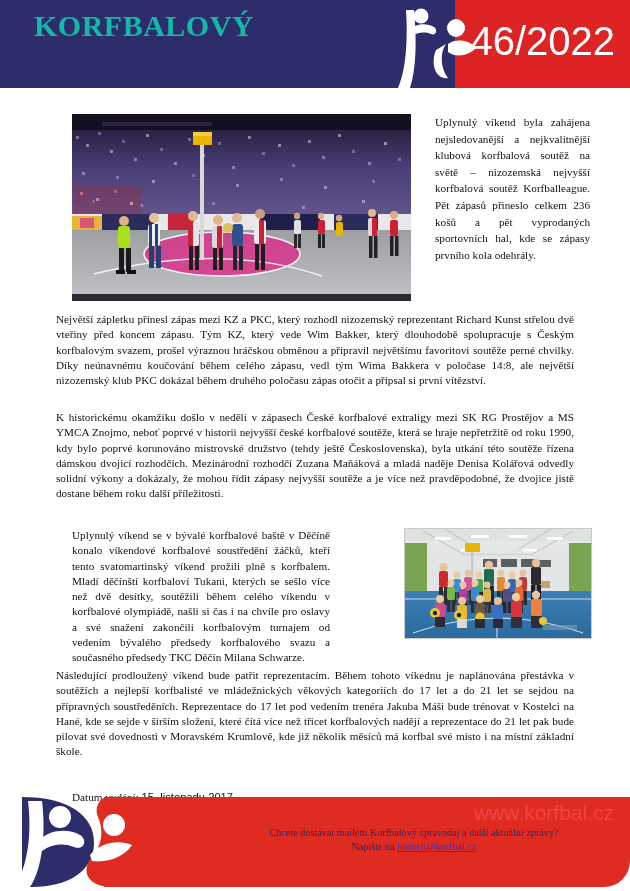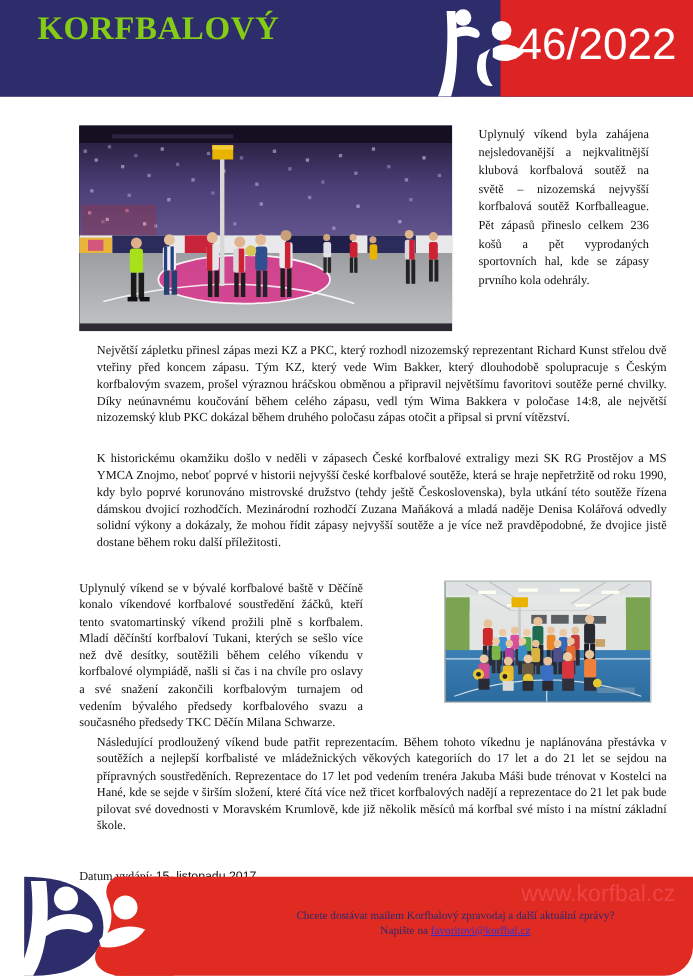--- a/index.html
+++ b/index.html
@@ -45,21 +45,21 @@
     position: absolute;
     left: 34px;
     top: 9px;
     width: 340px;
   }
   .mast-line1 {
     font-family: "Liberation Serif", serif;
     font-weight: bold;
     font-size: 30px;
     letter-spacing: 0.5px;
-    color: #84cc16;
+    color: #14b8a6;
     line-height: 34px;
     white-space: nowrap;
   }
   .mast-line2 {
     font-family: "Liberation Sans", sans-serif;
     font-weight: normal;
     font-size: 29px;
     letter-spacing: 1.2px;
     color: #ffffff;
     line-height: 36px;
@@ -125,21 +125,21 @@
     width: 155px;
   }
   .side-col p.body-text {
     text-align: justify;
     line-height: 16.6px;
   }
 
   
   .para-full {
     position: absolute;
-    left: 88px;
+    left: 56px;
     width: 518px;
   }
   #para2 { top: 224px; }
   #para3 { top: 322px; }
   #para5 { top: 580px; }
 
   
   .block4 {
     position: absolute;
     left: 72px;
@@ -660,17 +660,17 @@
       <path d="M100 2 L 150 2 L 150 92 L 104 92 C 80 92, 72 76, 84 62 C 94 50, 96 36, 90 22 C 86 12, 92 2, 100 2 Z" fill="#e02b22"></path>
 
       <circle cx="106" cy="30" r="11" fill="#ffffff"></circle>
       <path d="M82 60 C 92 48, 110 44, 124 50 C 116 62, 100 68, 84 66 Z" fill="#ffffff"></path>
     </svg>
 
     <div class="footer-url">www.korfbal.cz</div>
 
     <div class="footer-contact">
       <div>Chcete dostávat mailem Korfbalový zpravodaj a další aktuální zprávy?</div>
-      <div><span>Napište na </span><a class="footer-mail" href="#">favoritovi@korfbal.cz</a></div>
+      <div><span>Napište na </span><a class="footer-mail" href="#">historii@korfbal.cz</a></div>
     </div>
   </div>
 
 </div>
 
 </body></html>

